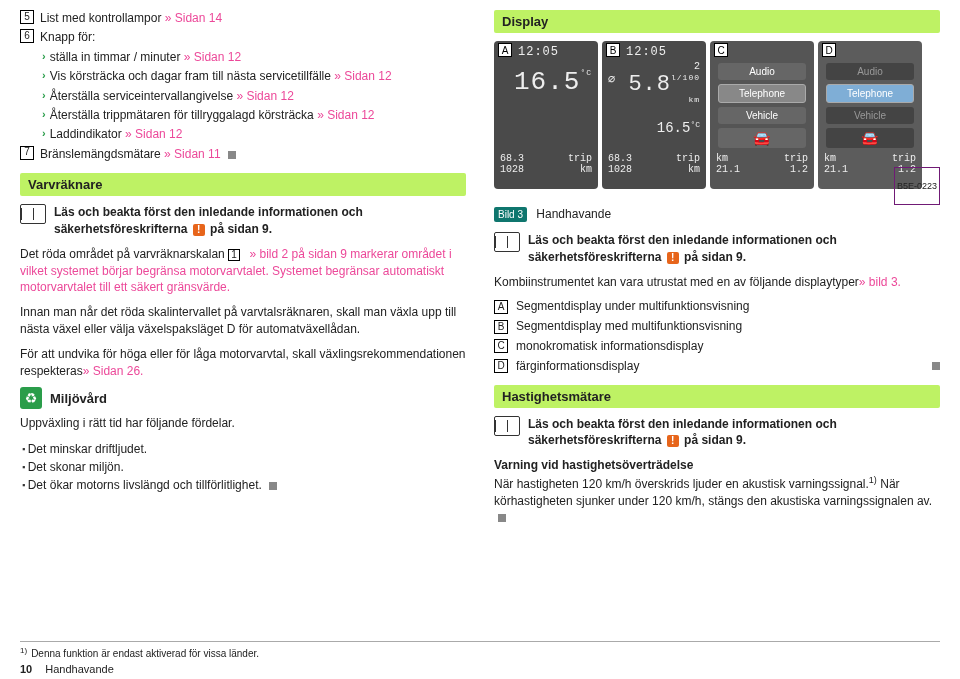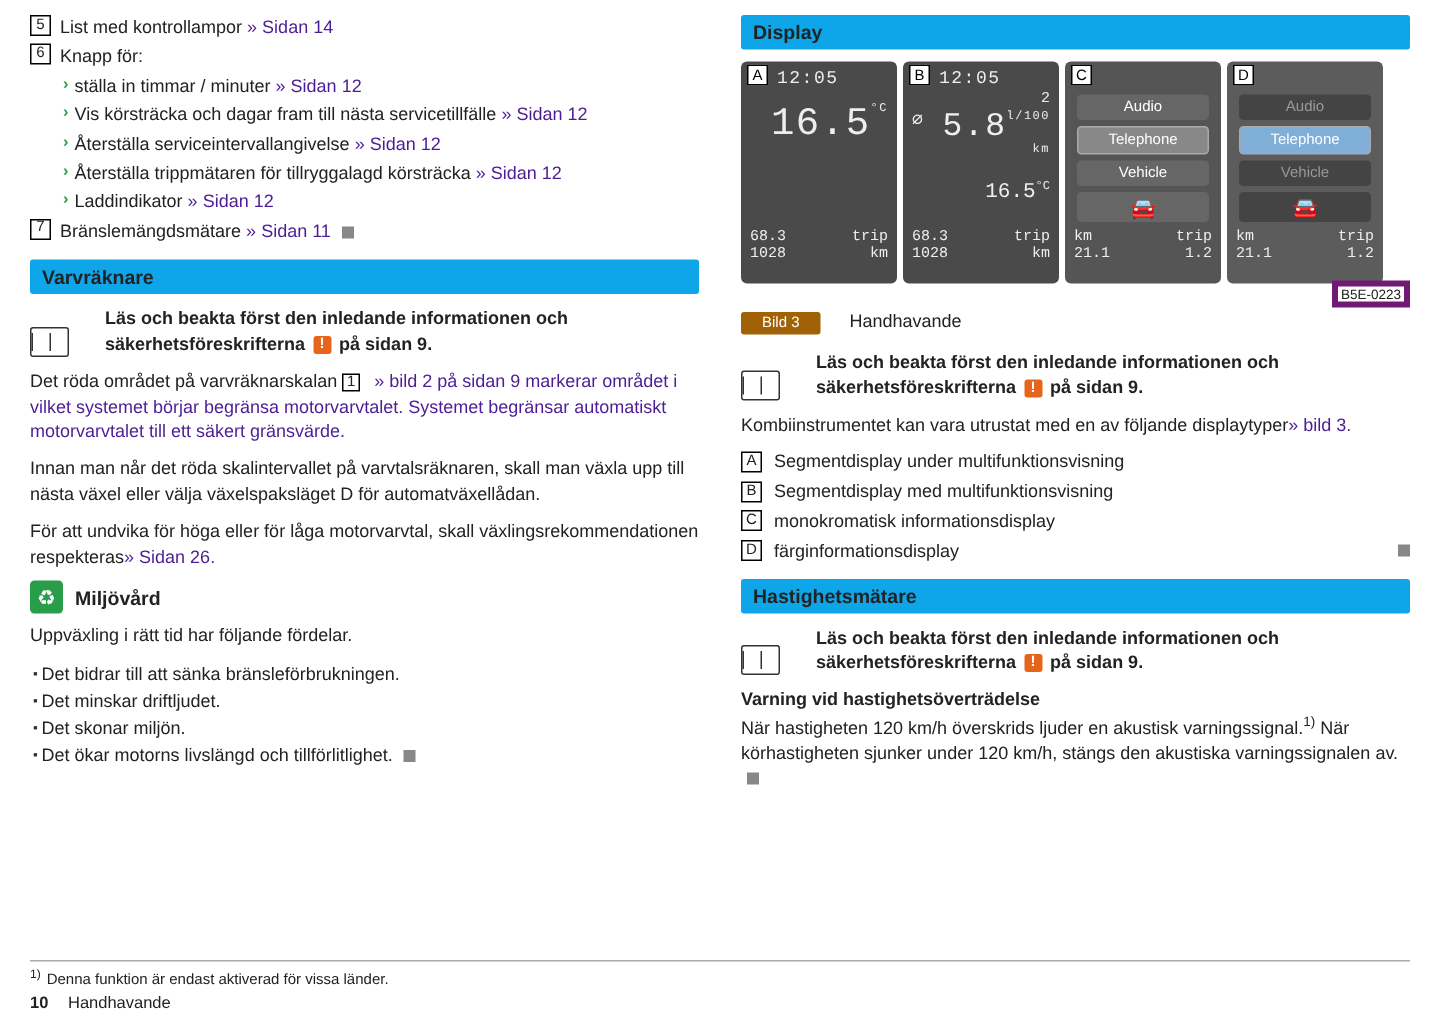--- a/index.html
+++ b/index.html
@@ -19,28 +19,28 @@
     display: inline-flex;
     align-items: center;
     justify-content: center;
     width: 14px;
     height: 14px;
     border: 1px solid #000;
     font-size: 10px;
     margin-right: 6px;
     vertical-align: middle;
   }
-  .link { color: #4c1d95; }
+  .link { color: #ec4899; }
   .chev { color: #2a9d4a; font-weight: bold; margin-right: 4px; font-size: 11px; }
   .list-row { display:flex; align-items:flex-start; margin-bottom:2px; line-height:1.45; }
   .list-row .content { flex:1; }
   .sublist { margin-left: 22px; }
   .sqend { display:inline-block; width:8px; height:8px; background:#888; vertical-align:middle; margin-left:4px; }
   .section-head {
-    background: #0ea5e9;
+    background: #bef264;
     padding: 4px 8px;
     font-weight: bold;
     font-size: 13px;
     margin-top: 10px;
     margin-bottom: 8px;
     border-radius: 2px;
   }
   .book-icon {
     display: inline-block;
     width: 26px; height: 20px;
@@ -54,21 +54,21 @@
   .book-icon::before, .book-icon::after {
     content:""; position:absolute; top:3px; bottom:3px; width:1px; background:#333;
   }
   .book-icon::before { left:50%; }
   .warn {
     display: inline-flex; align-items:center; justify-content:center;
     width: 12px; height: 12px; background:#e7651b; color:#fff;
     font-weight:bold; font-size:10px; border-radius:2px; margin:0 2px;
     vertical-align: middle;
   }
-  .note-row { display:flex; align-items:flex-end; margin-bottom:8px;gap:16px; }
+  .note-row { display:flex; align-items:flex-start; margin-bottom:8px; }
   .note-row .txt { flex:1; line-height:1.4; }
   .para { margin-bottom: 8px; line-height:1.4; }
   .eco-icon {
     display:inline-flex; align-items:center; justify-content:center;
     width:22px; height:22px; background:#2a9d4a; color:#fff; border-radius:3px;
     font-size:14px; margin-right:8px; vertical-align:middle; flex-shrink:0;
   }
   .subhead-row { display:flex; align-items:center; margin: 6px 0 6px 0; }
   .subhead { font-weight:bold; font-size:13px; }
   .bul { margin-left: 2px; line-height:1.5; }
@@ -106,26 +106,26 @@
   .mbtn {
     background:#666; color:#fff; text-align:center;
     font-size:10px; padding:3px 2px; margin:4px 2px; border-radius:3px;
     font-family: Arial;
   }
   .mbtn.sel { background:#888; border:1px solid #aaa;text-align:center; }
   .mbtn.dark { background:#444; color:#999; }
   .msym { font-size:14px; line-height:1; }
   .figcode {
     position:absolute; right:0; bottom:-16px;
-    font-size:9px; border:4px solid #701a75; padding:0 2px;
+    font-size:9px; border:1px solid #701a75; padding:13px 2px;
   }
   .figcap { margin: 18px 0 10px 0; }
   .figcap .bildbox {
-    display:inline-block; background:#a16207; color:#fff;
-    font-size:10px; padding:2px 14px; margin-right:16px; border-radius:2px;
+    display:inline-block; background:#0f766e; color:#fff;
+    font-size:10px; padding:2px 4px; margin-right:6px; border-radius:2px;
   }
   .letterbox {
     display:inline-flex; align-items:center; justify-content:center;
     width:14px; height:14px; border:1px solid #000; font-size:10px;
     margin-right:8px;
   }
   .ll-row { display:flex; align-items:center; margin-bottom:3px; line-height:1.4; }
   .footnote {
     position:absolute; bottom: 20px; left:20px; right:20px;
     border-top:1px solid #aaa; padding-top:4px;
@@ -200,21 +200,20 @@
     <div class="para">Innan man når det röda skalintervallet på varvtalsräknaren, skall man växla upp till nästa växel eller välja växelspaksläget D för automatväxellådan.</div>
     <div class="para">
       <span>För att undvika för höga eller för låga motorvarvtal, skall växlingsrekommendationen respekteras</span><span class="link">» Sidan 26.</span>
     </div>
 
     <div class="subhead-row">
       <span class="eco-icon">♻</span>
       <span class="subhead">Miljövård</span>
     </div>
     <div class="para">Uppväxling i rätt tid har följande fördelar.</div>
-    <div class="bul">Det bidrar till att sänka bränsleförbrukningen.</div>
     <div class="bul">Det minskar driftljudet.</div>
     <div class="bul">Det skonar miljön.</div>
     <div>
       <span class="bul">Det ökar motorns livslängd och tillförlitlighet.</span>
       <span class="sqend"></span>
     </div>
   </div>
 
   <div class="col">
     <div class="section-head" style="margin-top:0">Display</div>

